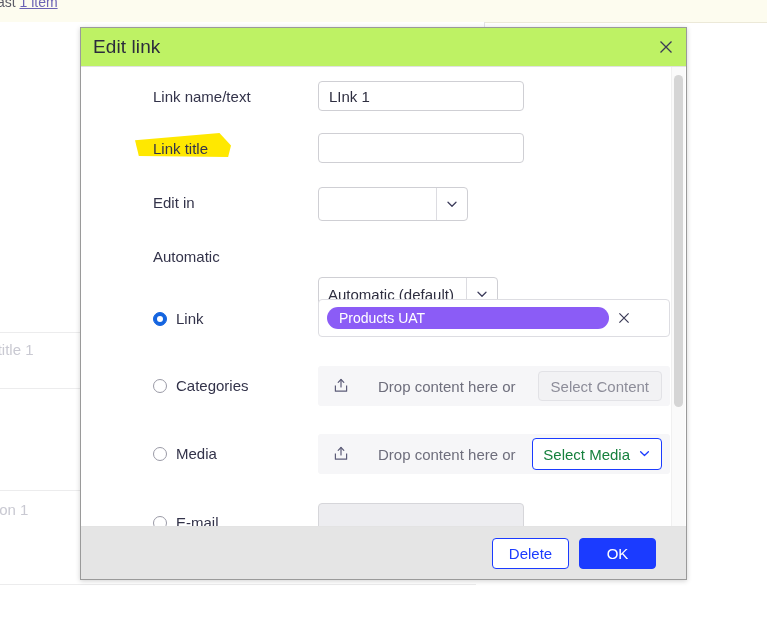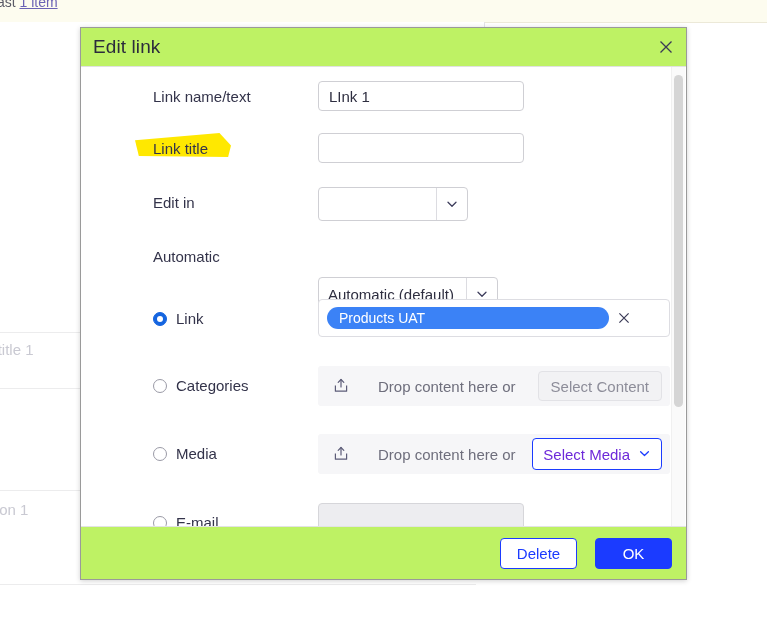--- a/index.html
+++ b/index.html
@@ -274,21 +274,21 @@
     height: 38px;
     box-sizing: border-box;
     border: 1px solid #dddde2;
     border-radius: 4px;
     background: #ffffff;
     padding: 0 6px 0 8px;
   }
   .chip {
     flex: 1 1 auto;
     height: 22px;
-    background: #3b82f6;
+    background: #8b5cf6;
     border-radius: 11px;
     color: #ffffff;
     font-size: 14px;
     display: flex;
     align-items: center;
     padding: 0 12px;
     box-sizing: border-box;
     cursor: pointer;
     max-width: 282px;
   }
@@ -339,46 +339,46 @@
   .btn-select-media {
     height: 30px;
     padding: 0 10px;
     display: flex;
     align-items: center;
     gap: 8px;
     background: #ffffff;
     border: 1px solid #1b3bff;
     border-radius: 4px;
     font-size: 15px;
-    color: #6d28d9;
+    color: #15803d;
     cursor: pointer;
     white-space: nowrap;
   }
 
   
   .email-input {
     width: 206px;
     height: 28px;
     box-sizing: border-box;
     border: 1px solid #d6d6da;
     border-radius: 4px;
     background: #ededf0;
   }
 
   
   .modal-footer {
     flex: 0 0 53px;
     height: 53px;
-    background: #bef264;
+    background: #e5e5e5;
     border-top: 1px solid #e3e3e3;
     display: flex;
     align-items: center;
     justify-content: flex-end;
-    gap: 18px;
-    padding-right: 14px;
+    gap: 10px;
+    padding-right: 30px;
     box-sizing: border-box;
   }
   .btn-delete {
     min-width: 77px;
     height: 31px;
     background: #ffffff;
     border: 1px solid #1b3bff;
     border-radius: 4px;
     color: #1b3bff;
     font-size: 15px;

